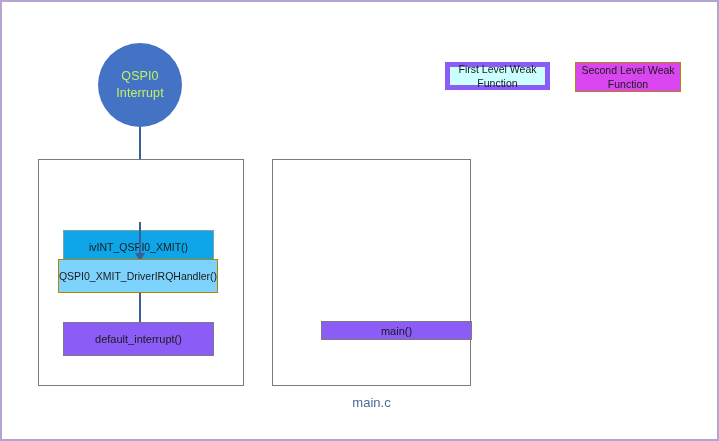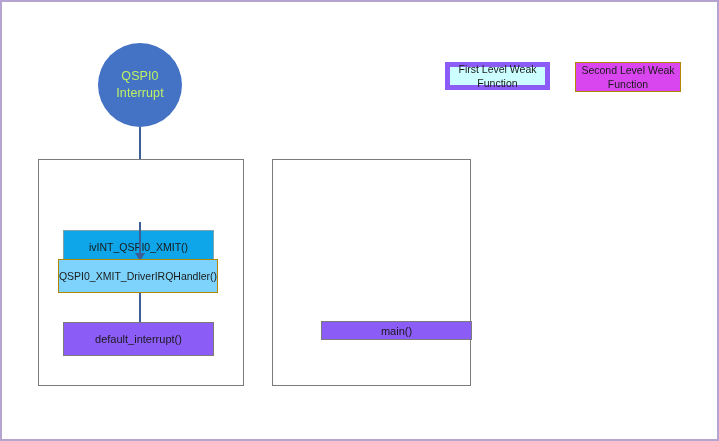--- a/index.html
+++ b/index.html
@@ -155,14 +155,15 @@
     <span>default_interrupt()</span>
   </div>
 
 
   <div class="container" style="left:270px; top:157px; width:199px; height:227px;"></div>
 
   <div class="fnbox fn-plain" style="left:312px; top:319px; width:151px; height:19px;margin-left:7px;">
     <span>main()</span>
   </div>
 
+  <div class="file-label" style="left:270px; top:393px; width:199px;">main.c</div>
 
 </div>
 
 </body></html>

